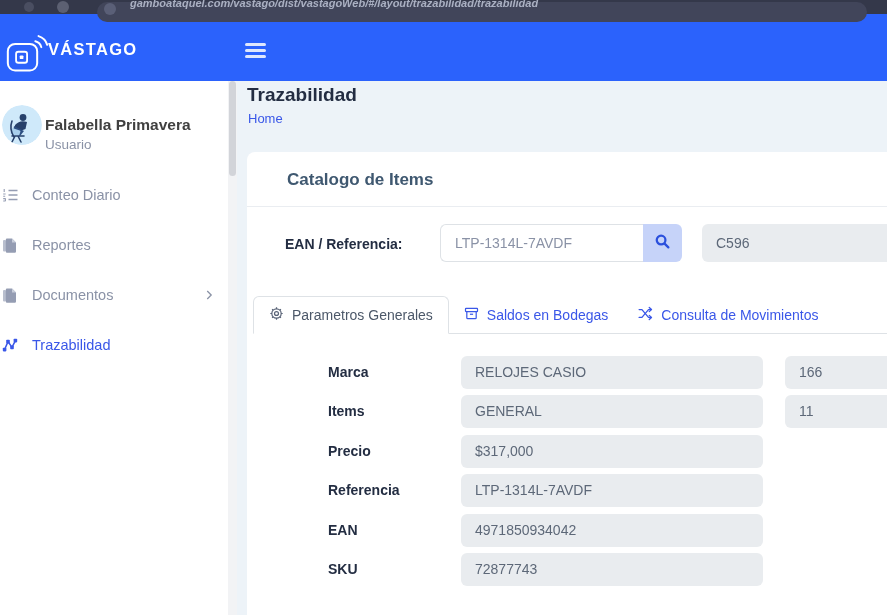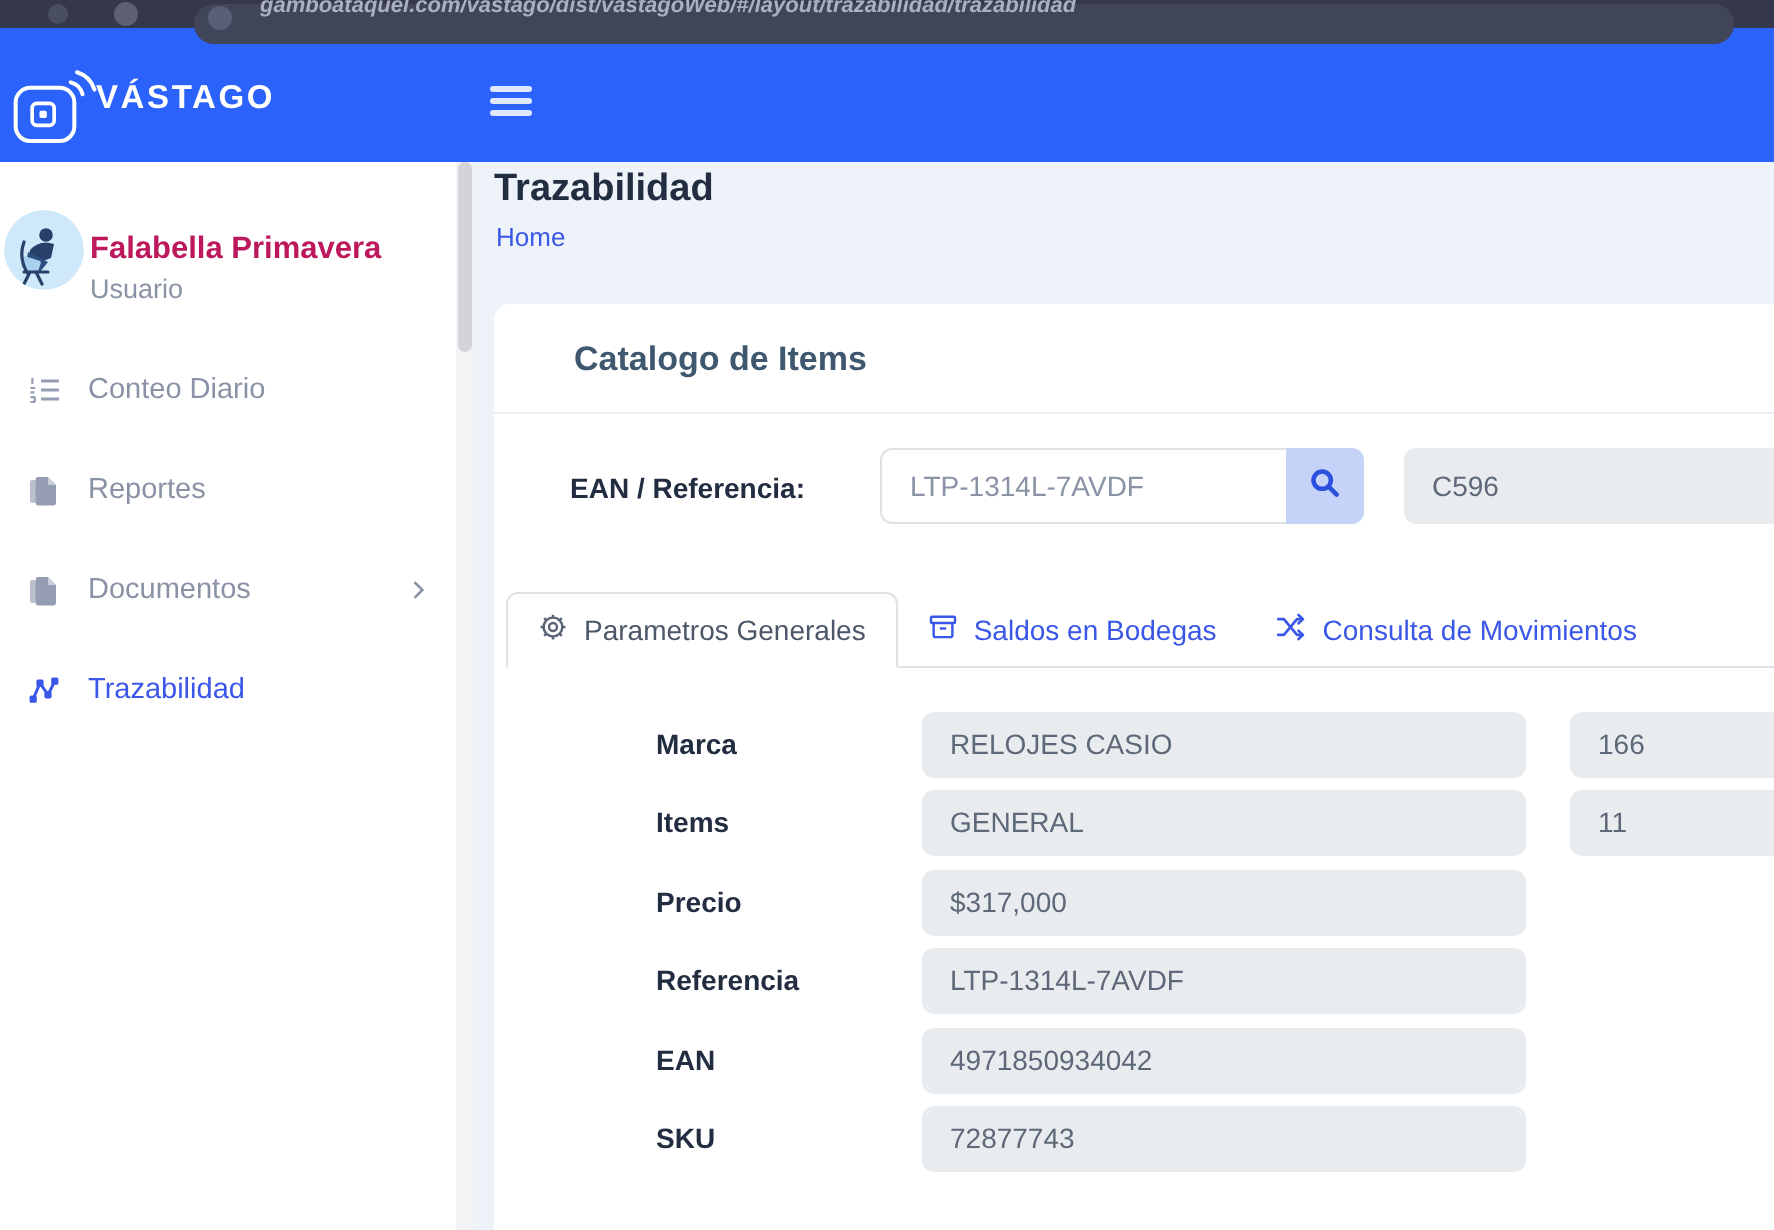--- a/index.html
+++ b/index.html
@@ -17,24 +17,24 @@
   
   .app-header { position:absolute; left:0; top:14px; width:887px; height:67px; background:#2b62fc; z-index:40; }
   .brand-logo { position:absolute; left:6px; top:18px; }
   .brand-text { position:absolute; left:48px; top:26px; font-size:16.5px; font-weight:bold; letter-spacing:1.3px; color:#ffffff; }
   .hamburger { position:absolute; left:245px; top:29px; width:22px; height:16px; cursor:pointer; }
   .hamburger span { display:block; width:21px; height:2.6px; background:#dfe7fd; border-radius:2px; margin-bottom:3.6px; }
 
   
   .sidebar { position:absolute; left:0; top:81px; width:228px; height:534px; background:#ffffff; z-index:30; }
   .avatar { position:absolute; left:2px; top:24px; width:40px; height:40px; border-radius:50%; overflow:hidden; }
-  .user-name { position:absolute; left:45px; top:35px; font-size:15.5px; font-weight:bold; color:#be185d; }
+  .user-name { position:absolute; left:45px; top:35px; font-size:15.5px; font-weight:bold; color:#404040; }
   .user-role { position:absolute; left:45px; top:56px; font-size:13.5px; color:#8a92a6; }
   .side-menu { position:absolute; left:0; top:89px; width:228px; }
-  .nav-item { position:relative; height:50px; display:flex; align-items:center; padding-left:12px; cursor:pointer; }
+  .nav-item { position:relative; height:50px; display:flex; align-items:center; cursor:pointer; }
   .nav-item .nav-icon { width:20px; display:flex; justify-content:center; }
   .nav-item .nav-label { margin-left:12px; font-size:14.5px; color:#8a92a6; }
   .nav-item.active .nav-label { color:#3a57e8; }
   .nav-chevron { position:absolute; right:12px; top:18px; }
 
   .scroll-strip { position:absolute; left:228px; top:81px; width:9px; height:534px; background:#f2f3f5; z-index:35; }
   .scroll-thumb { position:absolute; left:1px; top:0; width:7px; height:95px; background:#d2d4d9; border-radius:4px; }
 
   
   .main { position:absolute; left:237px; top:81px; width:650px; height:534px; background:#edf3f8; }

